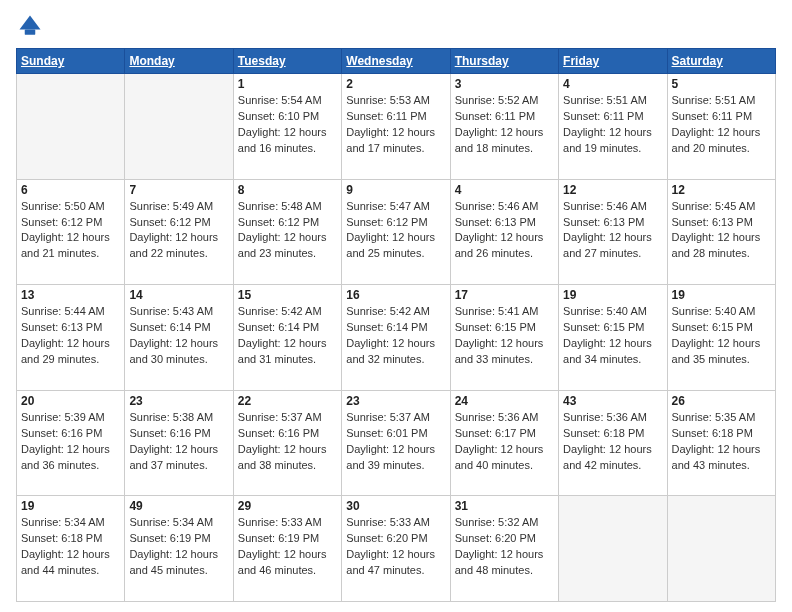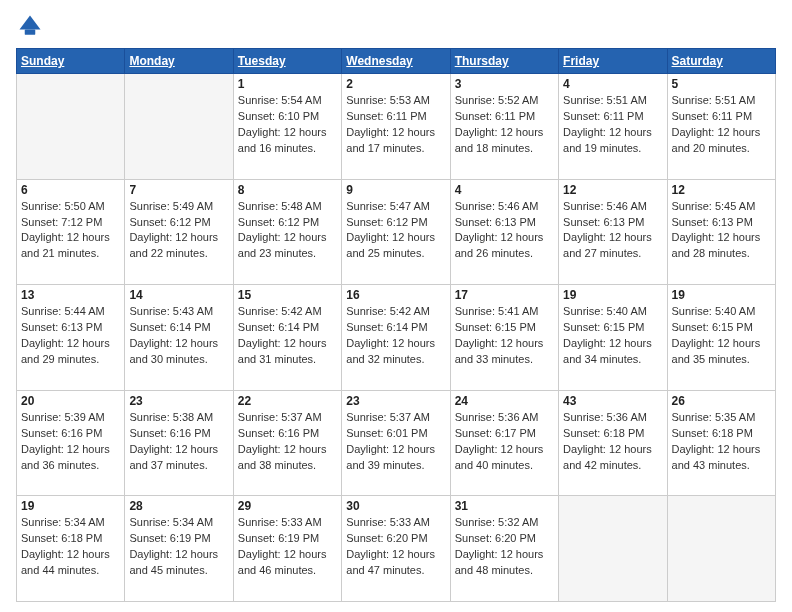--- a/index.html
+++ b/index.html
@@ -158,21 +158,21 @@
             <span class="day-num">5</span>
             <div class="day-info">Sunrise: 5:51 AM
 Sunset: 6:11 PM
 Daylight: 12 hours and 20 minutes.</div>
           </td>
         </tr>
         <tr>
           <td>
             <span class="day-num">6</span>
             <div class="day-info">Sunrise: 5:50 AM
-Sunset: 7:12 PM
+Sunset: 6:12 PM
 Daylight: 12 hours and 21 minutes.</div>
           </td>
           <td>
             <span class="day-num">7</span>
             <div class="day-info">Sunrise: 5:49 AM
 Sunset: 6:12 PM
 Daylight: 12 hours and 22 minutes.</div>
           </td>
           <td>
             <span class="day-num">8</span>
@@ -294,21 +294,21 @@
           </td>
         </tr>
         <tr>
           <td>
             <span class="day-num">19</span>
             <div class="day-info">Sunrise: 5:34 AM
 Sunset: 6:18 PM
 Daylight: 12 hours and 44 minutes.</div>
           </td>
           <td>
-            <span class="day-num">28</span>
+            <span class="day-num">49</span>
             <div class="day-info">Sunrise: 5:34 AM
 Sunset: 6:19 PM
 Daylight: 12 hours and 45 minutes.</div>
           </td>
           <td>
             <span class="day-num">29</span>
             <div class="day-info">Sunrise: 5:33 AM
 Sunset: 6:19 PM
 Daylight: 12 hours and 46 minutes.</div>
           </td>

